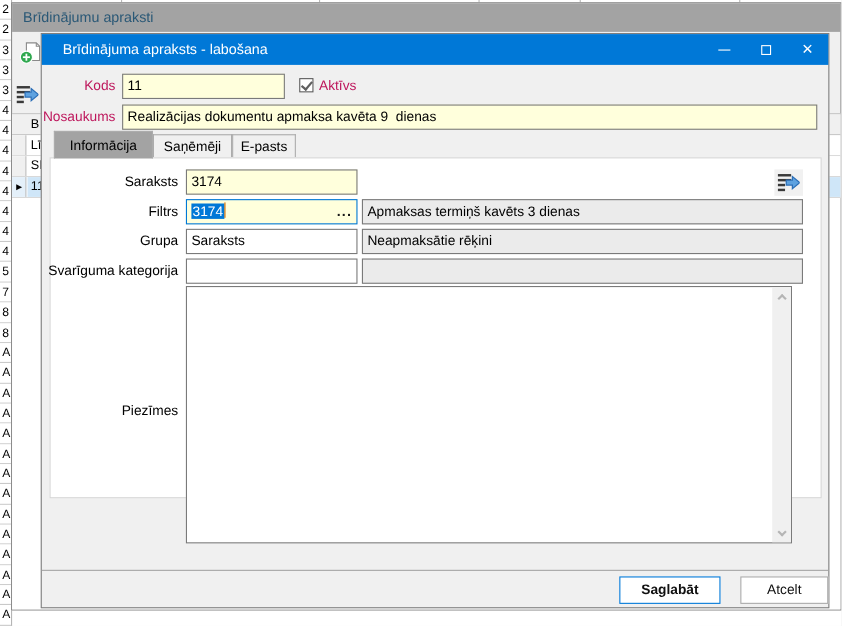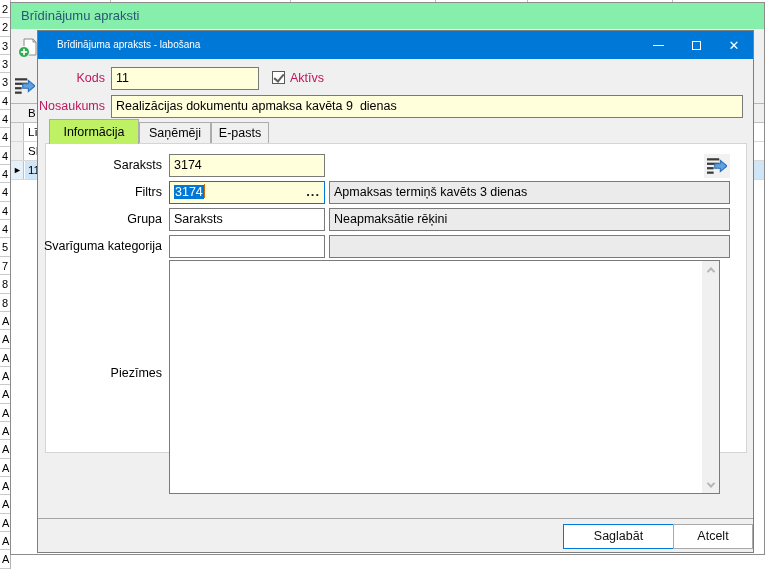--- a/index.html
+++ b/index.html
@@ -6,73 +6,73 @@
   html,body { width:765px; height:569px; overflow:hidden; }
   body { font-family:"Liberation Sans","DejaVu Sans",sans-serif; font-size:12.5px; color:#000; background:#fff; position:relative; }
 
   
   .deep-col { position:absolute; left:0; top:0; width:11px; height:569px; background:#fff; border-right:1px solid #b5b5b5; z-index:0; }
   .deep-cell { height:18.35px; border-bottom:1px solid #c9c9c9; font-size:11px; line-height:18px; padding-left:2px; overflow:hidden; white-space:nowrap; background:#fff; }
   .tick { position:absolute; top:0; width:1px; height:3px; background:#b9b9b9; z-index:0; }
 
   
   .back-win { position:absolute; left:10px; top:2px; width:755px; height:553px; background:#f0f0f0; border:1px solid #8c8c8c; z-index:1; }
-  .back-titlebar { position:absolute; left:0; top:0; right:0; height:26px; background:#86efac; }
+  .back-titlebar { position:absolute; left:0; top:0; right:0; height:26px; background:#a3a3a3; }
   .back-title { position:absolute; left:10px; top:0; line-height:26px; font-size:13px; color:#2a5876; white-space:nowrap; }
   .tool-icon { position:absolute; width:22px; height:22px; }
   .back-grid { position:absolute; left:0; top:100px; right:0; bottom:0; background:#fff; border-top:1px solid #b5b5b5; }
   .bg-header { height:19px; background:#f0f0f0; border-bottom:1px solid #c0c0c0; position:relative; }
   .bg-header .hdr-txt { position:absolute; left:17px; line-height:18px; font-size:11.5px; }
   .bg-row { height:19px; border-bottom:1px solid #d8d8d8; position:relative; background:#fff; }
   .bg-row .sel-cell { position:absolute; left:0; top:0; width:13px; height:100%; background:#f0f0f0; border-right:1px solid #c0c0c0; font-size:9px; line-height:18px; color:#000; padding-left:2px; overflow:hidden; }
   .bg-row .data-cell { position:absolute; left:14px; top:0; right:0; height:100%; font-size:11.5px; line-height:18px; padding-left:3px; overflow:hidden; white-space:nowrap; }
   .bg-row.selected .data-cell, .bg-row.selected .sel-cell { background:#cfe6f8; }
   .bg-row.selected .sel-cell { background:#e4f0fa; }
 
   
   .dialog { position:absolute; left:37px; top:30px; width:717px; height:523px; background:#f0f0f0; border:1px solid #7e7e7e; z-index:2; }
   .dlg-titlebar { position:absolute; left:0; top:0; right:0; height:28px; background:#0078d7; }
-  .dlg-title { position:absolute; left:19px; top:0; line-height:28px; font-size:10px; color:#fff; white-space:nowrap; }
+  .dlg-title { position:absolute; left:19px; top:0; line-height:28px; font-size:13px; color:#fff; white-space:nowrap; }
   .winbtn { position:absolute; top:0; width:38px; height:28px; display:flex; align-items:center; justify-content:center; color:#fff; }
   .winbtn.min { right:76px; } .winbtn.max { right:38px; } .winbtn.close { right:0; font-size:13px; }
   .min-glyph { width:11px; height:1px; background:#fff; }
   .max-glyph { width:9px; height:9px; border:1px solid #fff; background:transparent; }
 
   .dlg-label { position:absolute; white-space:nowrap; text-align:right; color:#be185d; }
   .field { position:absolute; height:23px; border:1px solid #7a7a7a; background:#fff; overflow:hidden; }
   .field .val { display:block; padding:0 0 0 4px; line-height:21px; white-space:pre; overflow:hidden; }
   .field.yellow { background:#ffffdc; }
   .field.readonly { background:#ebebeb; }
   .field.focused { border:1px solid #0078d7; background:#ffffdc; }
   .sel-text { background:#0078d7; color:#fff; padding:0 1px; }
   .caret { display:inline-block; width:1px; height:14px; background:#d06a00; vertical-align:-2px; }
   .ellipsis-btn { position:absolute; right:4px; top:0; line-height:19px; font-weight:bold; letter-spacing:1px; color:#1a1a1a; font-size:13px; }
 
   .checkbox { position:absolute; width:13px; height:13px; background:#fff; border:1px solid #5a5a5a; }
   .checkbox.checked::after { content:""; position:absolute; left:3px; top:0px; width:4px; height:8px; border-right:2px solid #5f5f5f; border-bottom:2px solid #5f5f5f; transform:rotate(40deg); }
 
   
   .tab { position:absolute; border:1px solid #acacac; border-bottom:none; background:#f0f0f0; text-align:center; overflow:hidden; white-space:nowrap; }
-  .tab.active { background:#bef264; z-index:4; }
+  .tab.active { background:#a3a3a3; z-index:4; }
   .tab-page { position:absolute; left:7px; top:112px; width:702px; height:310px; background:#fff; border:1px solid #d5d5d5; z-index:3; }
 
   .tp-label { position:absolute; white-space:nowrap; text-align:right; }
   .icon-btn { position:absolute; width:26px; height:24px; background:#f1f1f1; display:flex; align-items:center; justify-content:center; }
 
   .textarea { position:absolute; left:123px; top:116px; width:551px; height:234px; background:#fff; border:1px solid #7a7a7a; }
   .vscroll { position:absolute; right:0; top:0; width:17px; height:100%; background:#f0f0f0; }
   .scroll-arrow { position:absolute; left:0; width:17px; height:17px; display:flex; align-items:center; justify-content:center; }
   .scroll-arrow.up { top:0; } .scroll-arrow.down { bottom:0; }
   .chev { width:6px; height:6px; border-left:2px solid #b5b5b5; border-top:2px solid #b5b5b5; }
   .chev.up { transform:rotate(45deg) translate(1px,1px); }
   .chev.down { transform:rotate(225deg) translate(1px,1px); }
 
   .separator { position:absolute; left:0; right:0; top:487px; height:1px; background:#a5a5a5; }
   .btn { position:absolute; top:493px; height:25px; background:#fff; text-align:center; line-height:23px; color:#111; }
-  .btn.save { left:525px; width:111px; border:1px solid #0078d7; }
+  .btn.save { left:525px; width:92px; border:1px solid #0078d7;font-weight:bold; }
   .btn.cancel { left:635px; width:80px; border:1px solid #a9a9a9; }
 </style>
 </head>
 <body>
 
 <div class="tick" style="left:110px"></div>
 <div class="tick" style="left:290px"></div>
 <div class="tick" style="left:435px"></div>
 <div class="tick" style="left:527px"></div>
 <div class="tick" style="left:672px"></div>

